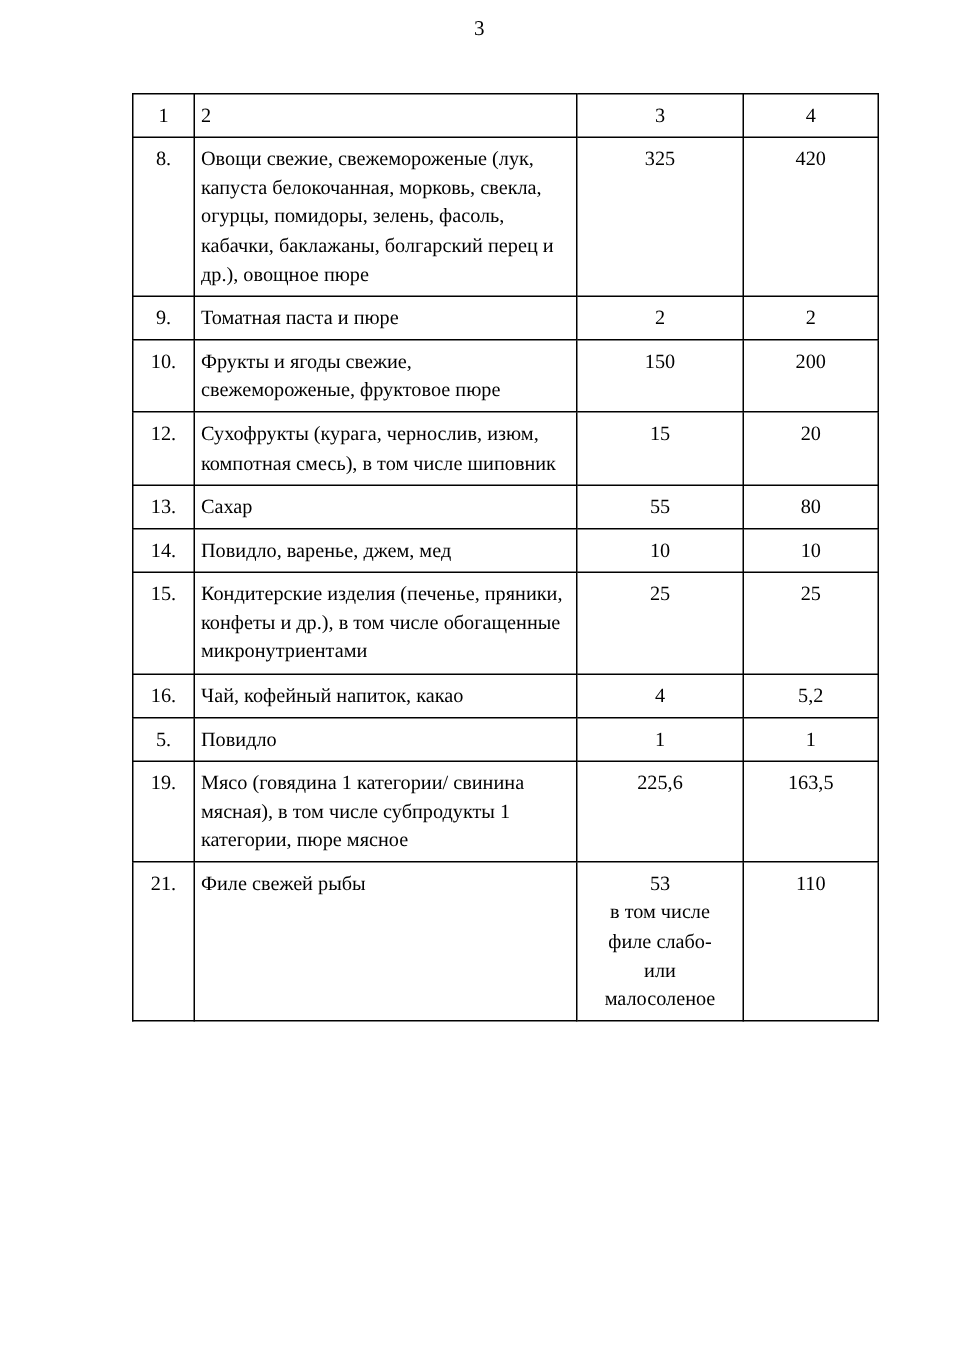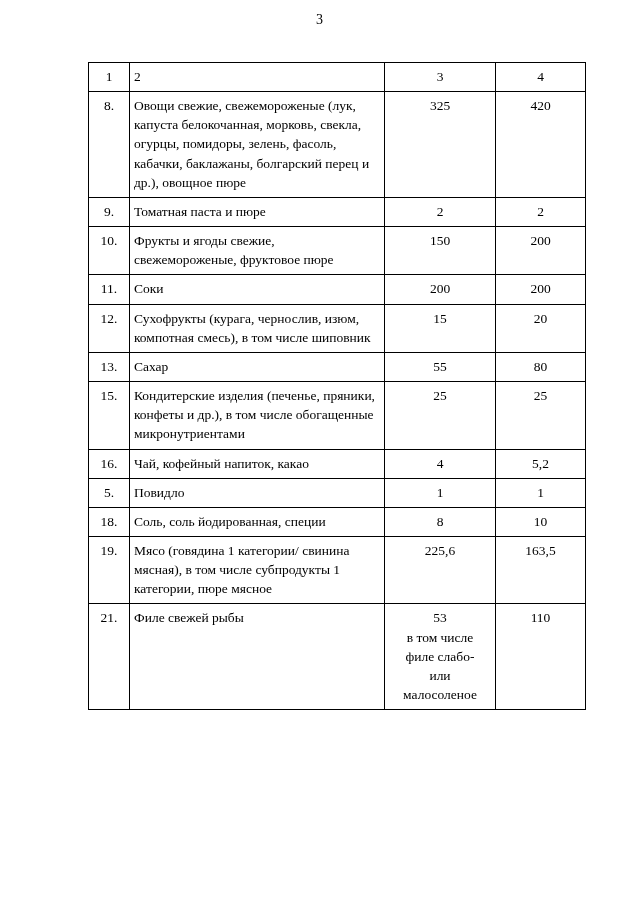--- a/index.html
+++ b/index.html
@@ -76,60 +76,54 @@
           <td class="col-v3">2</td>
           <td class="col-v4">2</td>
         </tr>
         <tr>
           <td class="col-num">10.</td>
           <td class="col-name">Фрукты и ягоды свежие, свежемороженые, фруктовое пюре</td>
           <td class="col-v3">150</td>
           <td class="col-v4">200</td>
         </tr>
         <tr>
-          <td class="col-num">11.</td>
-          <td class="col-name">Соки</td>
-          <td class="col-v3">200</td>
-          <td class="col-v4">200</td>
-        </tr>
-        <tr>
           <td class="col-num">12.</td>
           <td class="col-name">Сухофрукты (курага, чернослив, изюм, компотная смесь), в том числе шиповник</td>
           <td class="col-v3">15</td>
           <td class="col-v4">20</td>
         </tr>
         <tr>
           <td class="col-num">13.</td>
           <td class="col-name">Сахар</td>
           <td class="col-v3">55</td>
           <td class="col-v4">80</td>
+        </tr>
+        <tr>
+          <td class="col-num">14.</td>
+          <td class="col-name">Повидло, варенье, джем, мед</td>
+          <td class="col-v3">10</td>
+          <td class="col-v4">10</td>
         </tr>
         <tr>
           <td class="col-num">15.</td>
           <td class="col-name">Кондитерские изделия (печенье, пряники, конфеты и др.), в том числе обогащенные микронутриентами</td>
           <td class="col-v3">25</td>
           <td class="col-v4">25</td>
         </tr>
         <tr>
           <td class="col-num">16.</td>
           <td class="col-name">Чай, кофейный напиток, какао</td>
           <td class="col-v3">4</td>
           <td class="col-v4">5,2</td>
         </tr>
         <tr>
           <td class="col-num">5.</td>
           <td class="col-name">Повидло</td>
           <td class="col-v3">1</td>
           <td class="col-v4">1</td>
-        </tr>
-        <tr>
-          <td class="col-num">18.</td>
-          <td class="col-name">Соль, соль йодированная, специи</td>
-          <td class="col-v3">8</td>
-          <td class="col-v4">10</td>
         </tr>
         <tr>
           <td class="col-num">19.</td>
           <td class="col-name">Мясо (говядина 1 категории/ свинина мясная), в том числе субпродукты 1 категории, пюре мясное</td>
           <td class="col-v3">225,6</td>
           <td class="col-v4">163,5</td>
         </tr>
         <tr>
           <td class="col-num">21.</td>
           <td class="col-name">Филе свежей рыбы</td>

